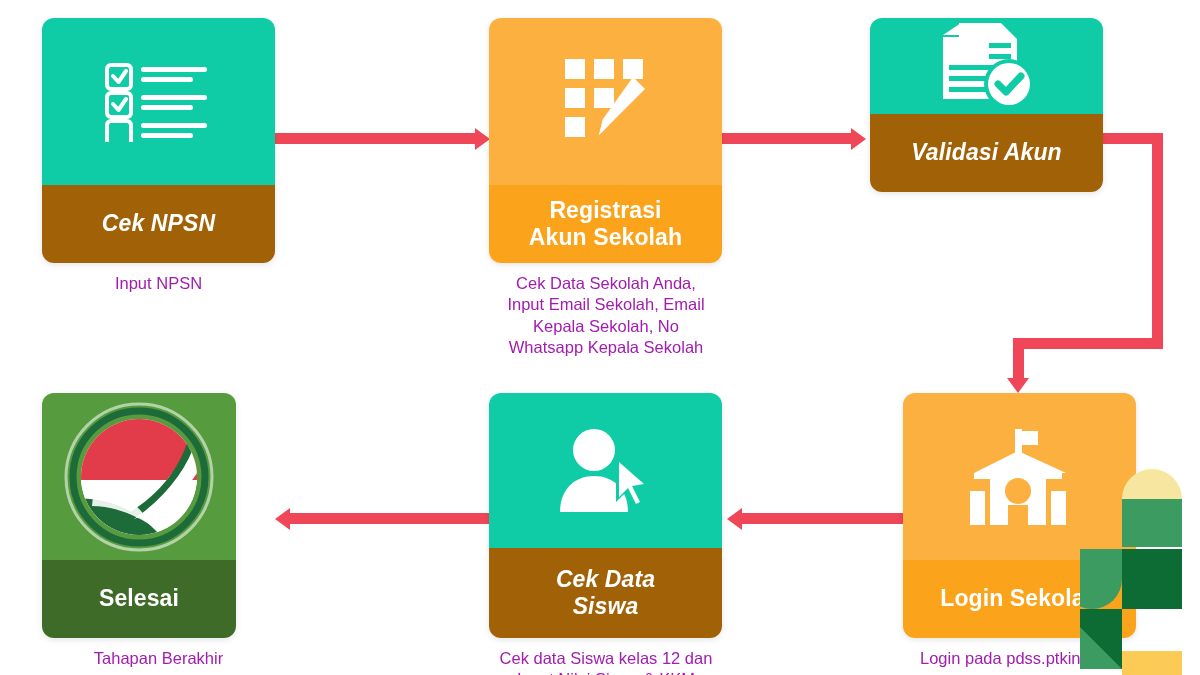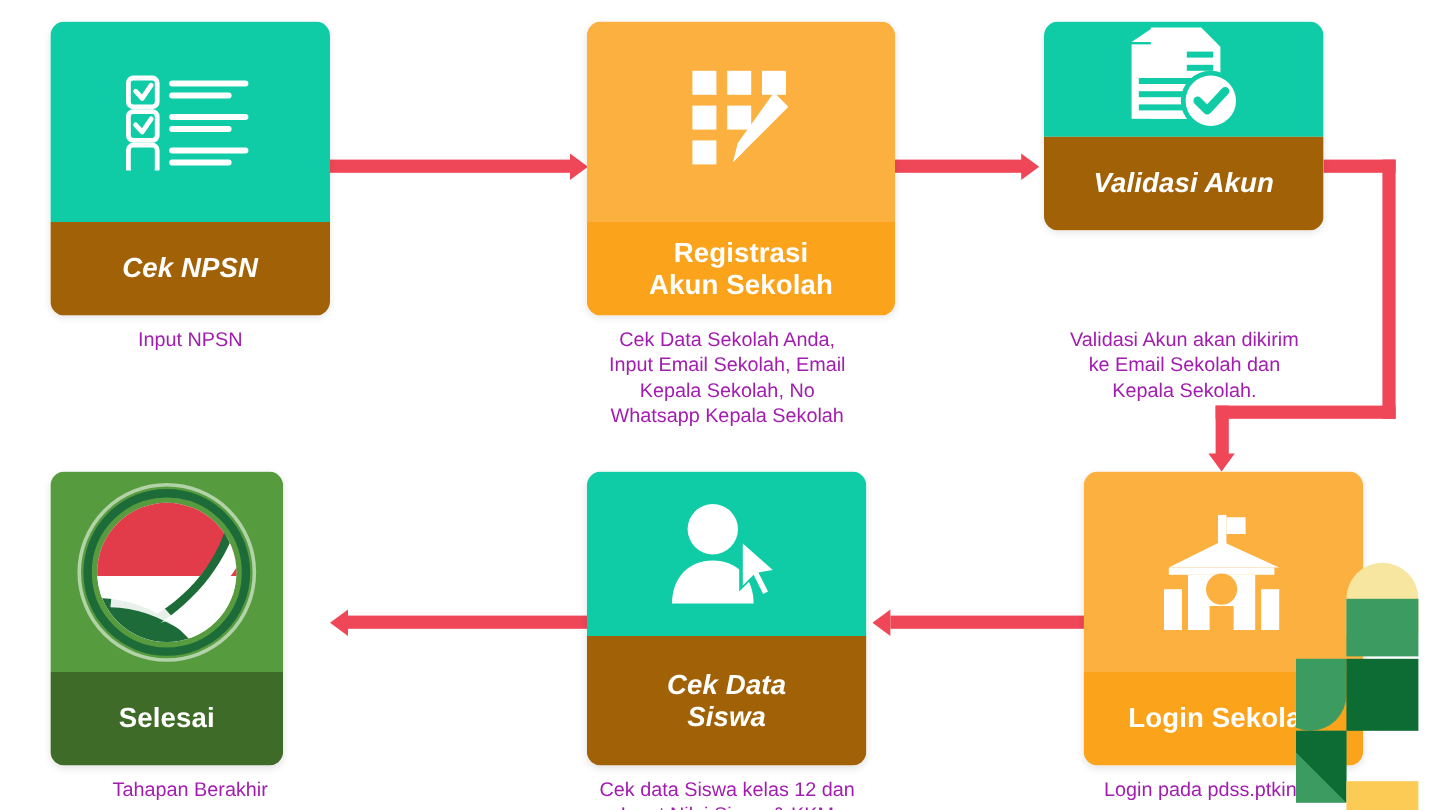--- a/index.html
+++ b/index.html
@@ -151,21 +151,21 @@
         <rect x="36" y="33" width="66" height="5" rx="2.5" fill="#ffffff"></rect>
         <rect x="36" y="43" width="52" height="5" rx="2.5" fill="#ffffff"></rect>
         <rect x="36" y="61" width="66" height="5" rx="2.5" fill="#ffffff"></rect>
         <rect x="36" y="71" width="52" height="5" rx="2.5" fill="#ffffff"></rect>
       </svg>
     </div>
     <div class="card-label" style="height:78px; font-size:23px;">Cek NPSN</div>
   </div>
   <div class="caption" style="left:42px; top:273px; width:233px;">Input NPSN</div>
 
-  <div class="card v-orange" style="left:489px; top:18px; width:257px; height:245px;">
+  <div class="card v-orange" style="left:489px; top:18px; width:233px; height:245px;">
     <div class="card-icon" style="padding-bottom:4px;">
       <svg width="86" height="86" viewBox="0 0 86 86" fill="none">
         <rect x="2" y="2" width="20" height="20" fill="#ffffff"></rect>
         <rect x="31" y="2" width="20" height="20" fill="#ffffff"></rect>
         <rect x="60" y="2" width="20" height="20" fill="#ffffff"></rect>
         <rect x="2" y="31" width="20" height="20" fill="#ffffff"></rect>
         <rect x="31" y="31" width="20" height="20" fill="#ffffff"></rect>
         <rect x="2" y="60" width="20" height="20" fill="#ffffff"></rect>
         <path d="M70 20 L82 32 L48 66 L36 78 L40 62 Z" fill="#ffffff"></path>
         <path d="M36 78 L40 62 L46 68 Z" fill="#ffffff"></path>
@@ -190,23 +190,20 @@
         <rect x="10" y="44" width="62" height="5" fill="#0FCCA6"></rect>
         <rect x="10" y="55" width="62" height="5" fill="#0FCCA6"></rect>
         <rect x="10" y="66" width="62" height="5" fill="#0FCCA6"></rect>
         <circle cx="70" cy="63" r="25" fill="#0FCCA6"></circle>
         <circle cx="70" cy="63" r="21" fill="#ffffff"></circle>
         <path d="M59 63 L67 71 L82 55" stroke="#0FCCA6" stroke-width="7" stroke-linecap="round" stroke-linejoin="round" fill="none"></path>
       </svg>
     </div>
     <div class="card-label" style="height:78px; font-size:23px;">Validasi Akun</div>
   </div>
-  <div class="caption" style="left:862px; top:273px; width:250px;">Validasi Akun akan dikirim
-ke Email Sekolah dan
-Kepala Sekolah.</div>
 
   <div class="card v-orange" style="left:903px; top:393px; width:233px; height:245px;">
     <div class="card-icon">
       <svg width="100" height="96" viewBox="0 0 100 96" fill="none">
         <rect x="45" y="0" width="7" height="30" fill="#ffffff"></rect>
         <path d="M52 2 H68 V16 H52 Z" fill="#ffffff"></path>
         <path d="M48 22 L96 44 H4 Z" fill="#ffffff"></path>
         <rect x="4" y="44" width="88" height="6" fill="#ffffff"></rect>
         <rect x="20" y="50" width="56" height="46" fill="#ffffff"></rect>
         <circle cx="48" cy="62" r="13" fill="#FCB040"></circle>
@@ -221,21 +218,21 @@
 
   <div class="card v-teal" style="left:489px; top:393px; width:233px; height:245px;">
     <div class="card-icon">
       <svg width="100" height="86" viewBox="0 0 100 86" fill="none">
         <circle cx="38" cy="22" r="21" fill="#ffffff"></circle>
         <path d="M38 48 C58 48 72 62 72 84 H4 C4 62 18 48 38 48 Z" fill="#ffffff"></path>
         <path d="M60 30 L60 74 L71 63 L79 79 L87 75 L79 59 L94 57 Z" fill="#0FCCA6"></path>
         <path d="M63 34 L63 69 L72 60 L80 76 L84 74 L76 58 L88 56 Z" fill="#ffffff"></path>
       </svg>
     </div>
-    <div class="card-label" style="height:108px; font-size:23px;">Cek Data
+    <div class="card-label" style="height:90px; font-size:23px;">Cek Data
 Siswa</div>
   </div>
   <div class="caption" style="left:476px; top:648px; width:260px;">Cek data Siswa kelas 12 dan
 Input Nilai Siswa &amp; KKM</div>
 
   <div class="card v-green" style="left:42px; top:393px; width:194px; height:245px;">
     <div class="card-icon">
       <svg width="150" height="150" viewBox="0 0 150 150" fill="none">
         <circle cx="75" cy="75" r="73" fill="none" stroke="#ffffff" stroke-width="3" opacity="0.55"></circle>
         <circle cx="75" cy="75" r="66" fill="none" stroke="#1D6B38" stroke-width="7"></circle>

